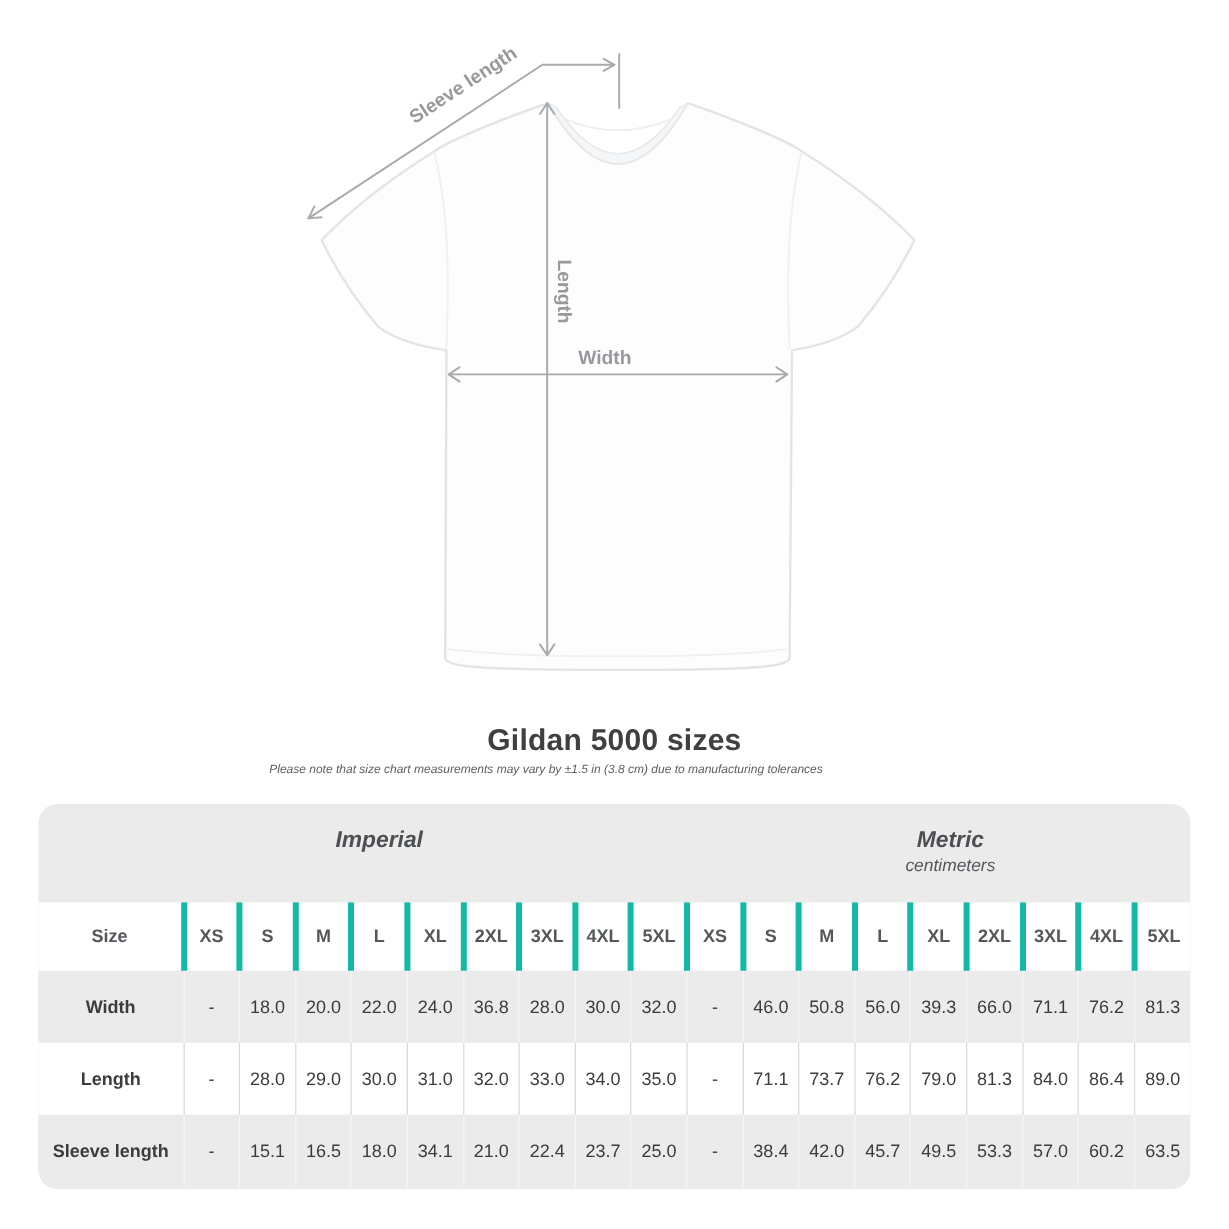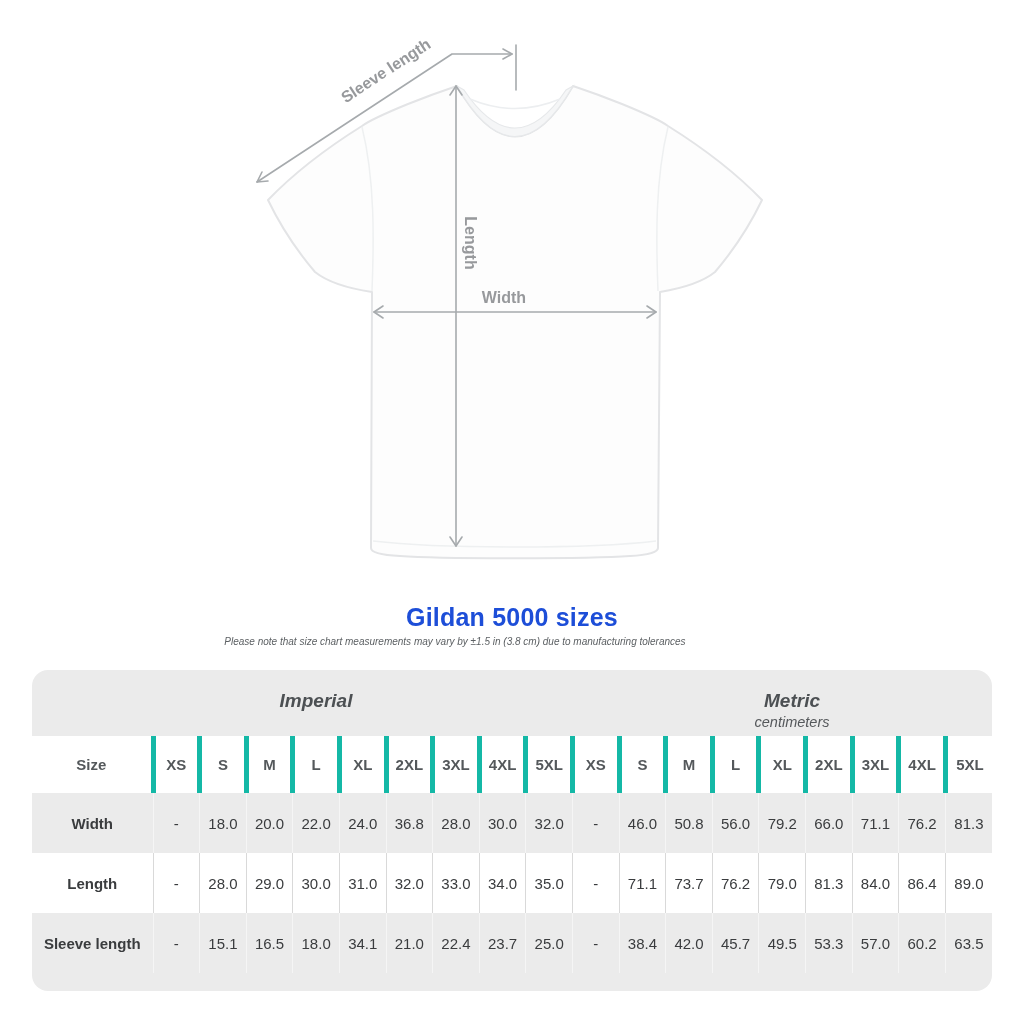--- a/index.html
+++ b/index.html
@@ -4,33 +4,33 @@
 <style>
   html,body { margin:0; padding:0; background:#fff; }
   .stage {
     position:relative; width:1024px; height:1024px; background:#ffffff;
     font-family:"Liberation Sans", sans-serif; overflow:hidden;
   }
   .shirt-svg { position:absolute; left:0; top:0; }
 
   .page-title {
     position:absolute; top:603px; left:0; width:1024px;
-    text-align:center; font-size:25px; font-weight:bold; color:#1d4ed8;
+    text-align:center; font-size:25px; font-weight:bold; color:#404040;
     letter-spacing:0.2px;
   }
   .page-subtitle {
     position:absolute; top:636px; left:0; width:910px;
     text-align:center; font-size:10px; font-style:italic; color:#5c6063;
   }
 
   .table-wrap {
     position:absolute; left:32px; top:670px; width:960px; height:321px;
     background:#ebebeb; border-radius:16px; overflow:hidden;
   }
-  .group-header { position:relative; height:66px; }
+  .group-header { position:relative; height:82px; }
   .group { position:absolute; top:0; }
   .group.imperial { left:0; width:568px; }
   .group.metric  { left:543px; width:434px; }
   .group-title {
     padding-top:20px; text-align:center;
     font-size:19px; font-weight:bold; font-style:italic; color:#4c5053;
   }
   .group-unit {
     margin-top:2px; text-align:center;
     font-size:14.5px; font-style:italic; color:#55585b;
@@ -185,21 +185,21 @@
         <td>22.0</td>
         <td>24.0</td>
         <td>36.8</td>
         <td>28.0</td>
         <td>30.0</td>
         <td>32.0</td>
         <td>-</td>
         <td>46.0</td>
         <td>50.8</td>
         <td>56.0</td>
-        <td>79.2</td>
+        <td>39.3</td>
         <td>66.0</td>
         <td>71.1</td>
         <td>76.2</td>
         <td>81.3</td>
       </tr>
       <tr class="datarow white">
         <td class="rowlabel">Length</td>
         <td>-</td>
         <td>28.0</td>
         <td>29.0</td>

